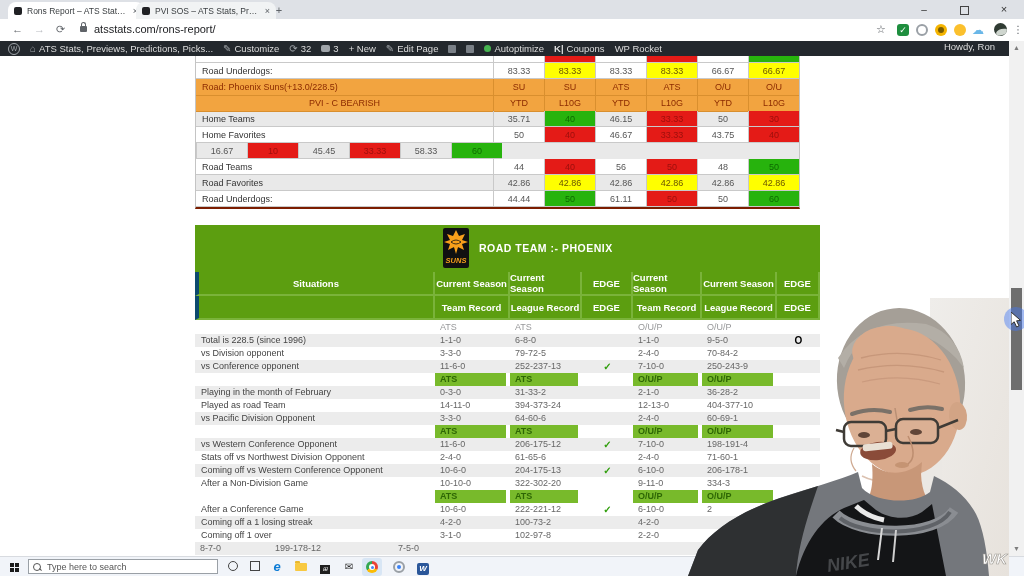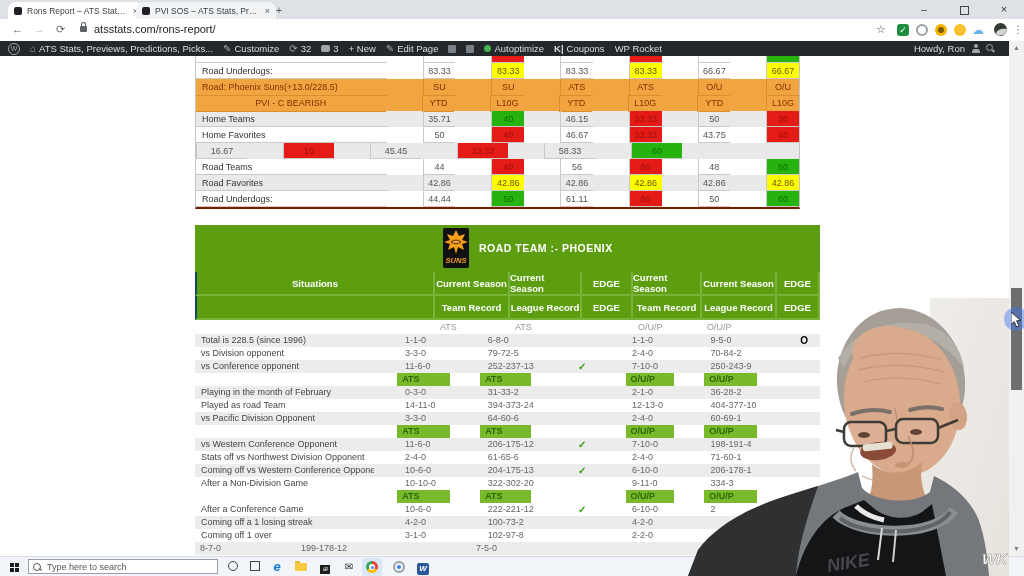--- a/index.html
+++ b/index.html
@@ -43,33 +43,33 @@
   #adminbar{position:absolute;left:0;top:41px;width:1009px;height:15px;background:#23282d;color:#ddd;
     font-size:9.5px;display:flex;align-items:center;white-space:nowrap;}
   .ab{margin-left:10px;display:flex;align-items:center;gap:3px;}
   .ab-ic{color:#a0a5aa;font-size:10px;}
   .wplogo{width:10px;height:10px;border:1px solid #a0a5aa;border-radius:50%;font-size:7px;line-height:10px;
     text-align:center;color:#a0a5aa;margin-left:8px;}
   .dot{width:7px;height:7px;border-radius:50%;background:#46b450;display:inline-block;}
   .sq{width:8px;height:8px;background:#7a8087;display:inline-block;border-radius:1px;}
   .bubble{width:9px;height:7px;background:#a0a5aa;border-radius:2px;display:inline-block;position:relative;}
   .bubble:after{content:"";position:absolute;left:2px;bottom:-2px;border:2px solid transparent;border-top-color:#a0a5aa;}
-  #ab-right{position:absolute;right:14px;top:0;height:15px;display:flex;align-items:center;gap:6px;}
+  #ab-right{position:absolute;right:14px;top:0;height:15px;display:flex;align-items:center;gap:6px;flex-direction:column;}
   .person{width:9px;height:9px;position:relative;display:inline-block;}
   .person:before{content:"";position:absolute;left:2.5px;top:0;width:4px;height:4px;border-radius:50%;background:#a0a5aa;}
   .person:after{content:"";position:absolute;left:0.5px;top:4.5px;width:8px;height:4px;border-radius:3px 3px 0 0;background:#a0a5aa;}
   .mag{width:9px;height:9px;position:relative;display:inline-block;}
   .mag:before{content:"";position:absolute;left:0;top:0;width:5px;height:5px;border:1.5px solid #a0a5aa;border-radius:50%;}
   .mag:after{content:"";position:absolute;left:6px;top:6px;width:3px;height:1.5px;background:#a0a5aa;transform:rotate(45deg);}
   
   #viewport{position:absolute;left:0;top:56px;width:1009px;height:500px;background:#fff;overflow:hidden;z-index:1;}
   
   #top-table{position:absolute;left:195px;top:0;width:603px;border-left:1px solid #c4c4c4;border-right:1px solid #c4c4c4;
     border-bottom:2px solid #7b1d00;font-size:9px;}
-  .t-row{display:flex;height:16px;line-height:16px;background:#fff;gap:36px;}
+  .t-row{display:flex;height:16px;line-height:16px;background:#fff;}
   .t-row.t-gray{background:#e9e9e9;}
   .t-partial{height:7px;line-height:7px;}
   .t-label{width:297px;padding-left:6px;box-sizing:border-box;color:#333;border-bottom:1px solid #c9c9c9;
     overflow:hidden;white-space:nowrap;}
   .t-label.center{text-align:center;padding-left:0;}
   .t-cell{width:51px;text-align:center;color:#555;border-left:1px solid #c9c9c9;border-bottom:1px solid #c9c9c9;
     box-sizing:border-box;overflow:hidden;}
   .bg-w{} .bg-y{background:#ffff00;color:#6a5500;}
   .bg-r{background:#e41b17;color:#9c0f0c;}
   .bg-g{background:#27b30d;color:#0d6b00;}
@@ -78,24 +78,24 @@
   .t-orange .t-cell{color:#8c2b00;border-color:#d98f2e;background:none;}
   
   #main-table{position:absolute;left:195px;top:169px;width:625px;}
   #mt-banner{position:relative;height:47px;background:#5c9e10;}
   #mt-logo{position:absolute;left:248px;top:3px;}
   #mt-title{position:absolute;left:284px;top:0;height:47px;line-height:47px;color:#fff;font-weight:bold;
     font-size:10.5px;letter-spacing:.5px;}
   .mh-row{display:flex;height:24px;}
   .mh{background:#5c9e10;color:#fff;font-weight:bold;font-size:9.5px;display:flex;align-items:center;
     justify-content:center;border:2px solid #7ab33a;border-left:none;border-top:none;box-sizing:border-box;overflow:hidden;}
-  .mh-row .mh:first-child{border-left:2px solid #0c4a6e;}
+  .mh-row .mh:first-child{border-left:4px solid #0c4a6e;}
   .ms-row{display:flex;height:14px;line-height:14px;background:#fff;}
   .ms{font-size:9px;color:#97989a;padding-left:5px;box-sizing:border-box;overflow:hidden;}
-  .m-row{display:flex;height:13px;line-height:13px;background:#fff;font-size:9px;gap:26px;}
+  .m-row{display:flex;height:13px;line-height:13px;background:#fff;font-size:9px;}
   .m-row.m-gray{background:#ececec;}
   .mc{box-sizing:border-box;overflow:hidden;color:#666;padding-left:5px;white-space:nowrap;}
   .mc.lab{color:#444;padding-left:6px;}
   .mc.edge{padding-left:0;text-align:center;}
   .mc.check{color:#2f9e0b;font-weight:bold;font-size:10px;}
   .mc.obold{color:#000;font-weight:bold;font-size:10px;text-align:center;padding-left:0;}
   .m-green{background:#fff;}
   .greencell{background:#78ba2b;border-right:4px solid #fff;color:#2d6604;font-weight:bold;}
   .c0{width:240px;} .c1{width:75px;} .c2{width:72px;} .c3{width:51px;} .c4{width:69px;} .c5{width:75px;} .c6{width:43px;}
   

